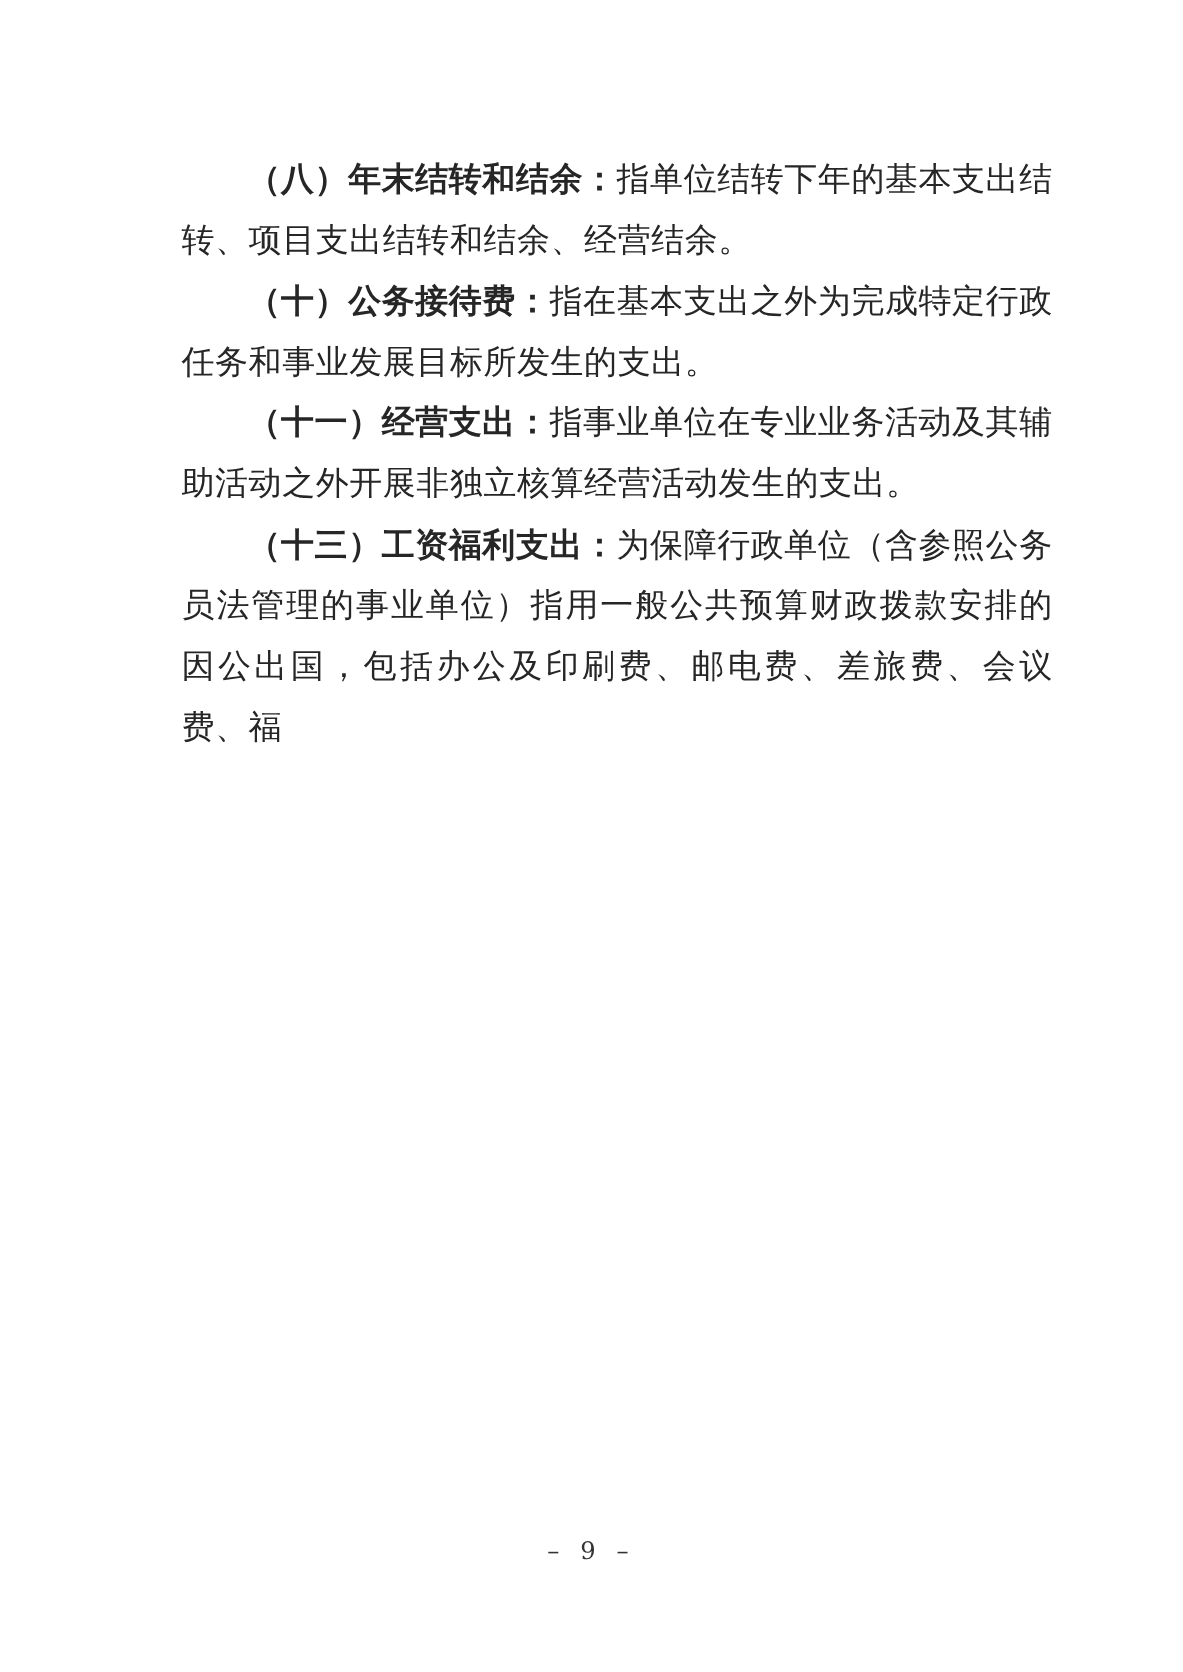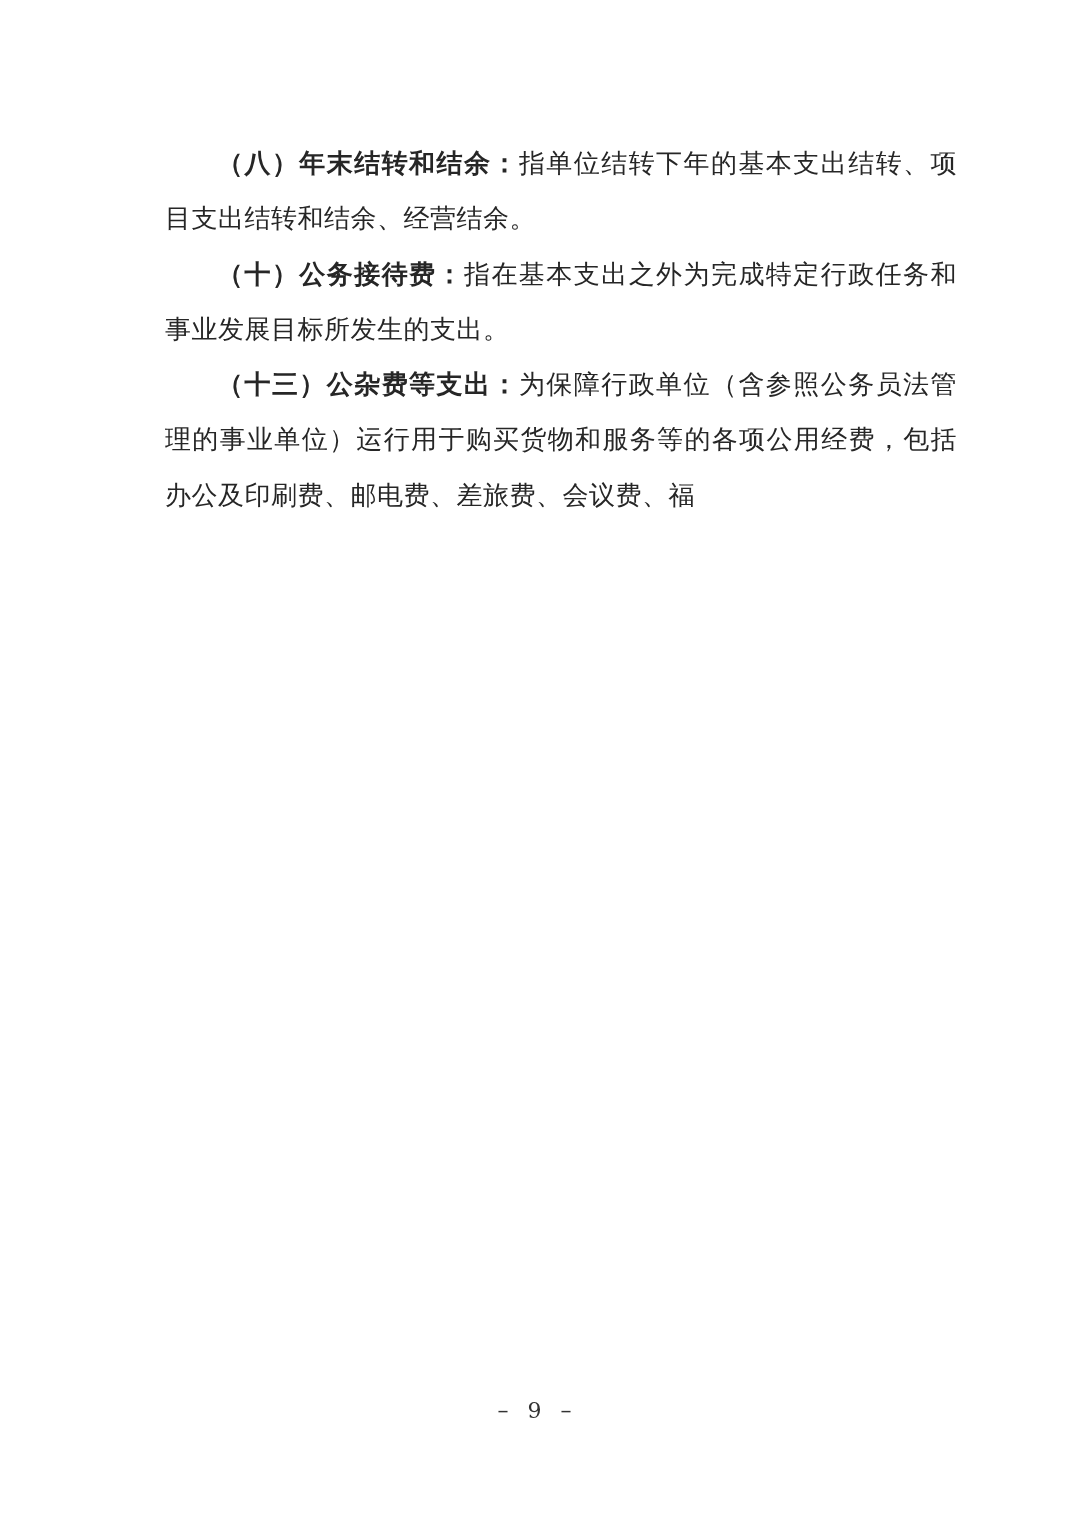--- a/index.html
+++ b/index.html
@@ -14,21 +14,21 @@
     background: #ffffff;
     overflow: hidden;
     font-family: "DejaVu Serif", "Liberation Serif", serif;
     color: #262626;
   }
   .content {
     position: absolute;
     left: 165px;
     top: 136px;
     width: 792px;
-    font-size: 26px;
+    font-size: 30px;
     line-height: 55.3px;
     text-align: justify;
     text-justify: inter-character;
     letter-spacing: 0.5px;
   }
   .content p {
     margin: 0;
     padding: 0;
     text-indent: 2em;
   }
@@ -46,16 +46,17 @@
     color: #333333;
   }
 </style>
 </head>
 <body>
 
 <div class="page">
   <div class="content">
     <p><span class="para-heading">（八）年末结转和结余：</span><span>指单位结转下年的基本支出结转、项目支出结转和结余、经营结余。</span></p>
     <p><span class="para-heading">（十）公务接待费：</span><span>指在基本支出之外为完成特定行政任务和事业发展目标所发生的支出。</span></p>
-    <p><span class="para-heading">（十三）公杂费等支出：</span><span>为保障行政单位（含参照公务员法管理的事业单位）运行用于购买货物和服务等的各项公用经费，包括办公及印刷费、邮电费、差旅费、会议费、福</span></p>
+    <p><span class="para-heading">（十一）经营支出：</span><span>指事业单位在专业业务活动及其辅助活动之外开展非独立核算经营活动发生的支出。</span></p>
+    <p><span class="para-heading">（十三）工资福利支出：</span><span>为保障行政单位（含参照公务员法管理的事业单位）指用一般公共预算财政拨款安排的因公出国，包括办公及印刷费、邮电费、差旅费、会议费、福</span></p>
   </div>
   <div class="pagenum">– 9 –</div>
 </div>
 
 </body></html>

